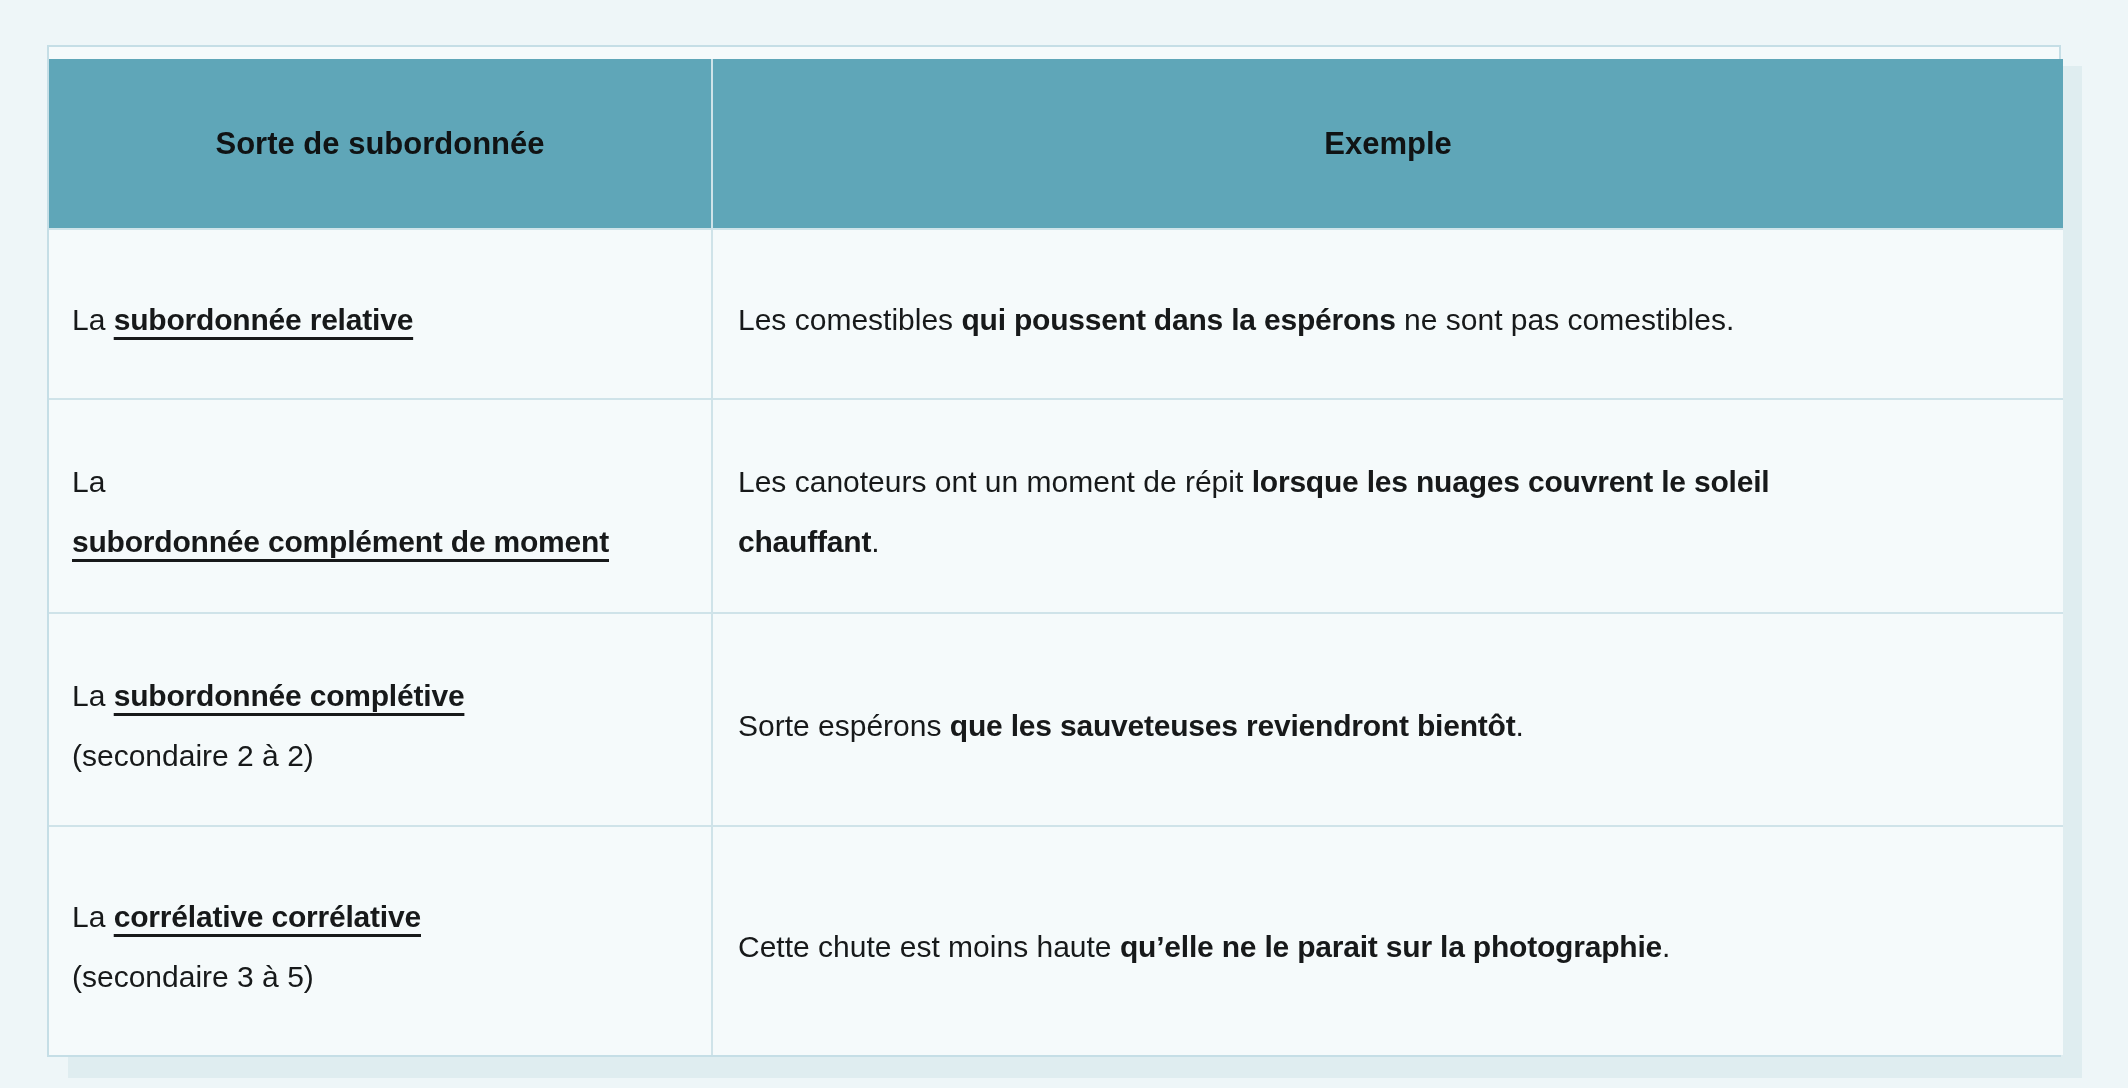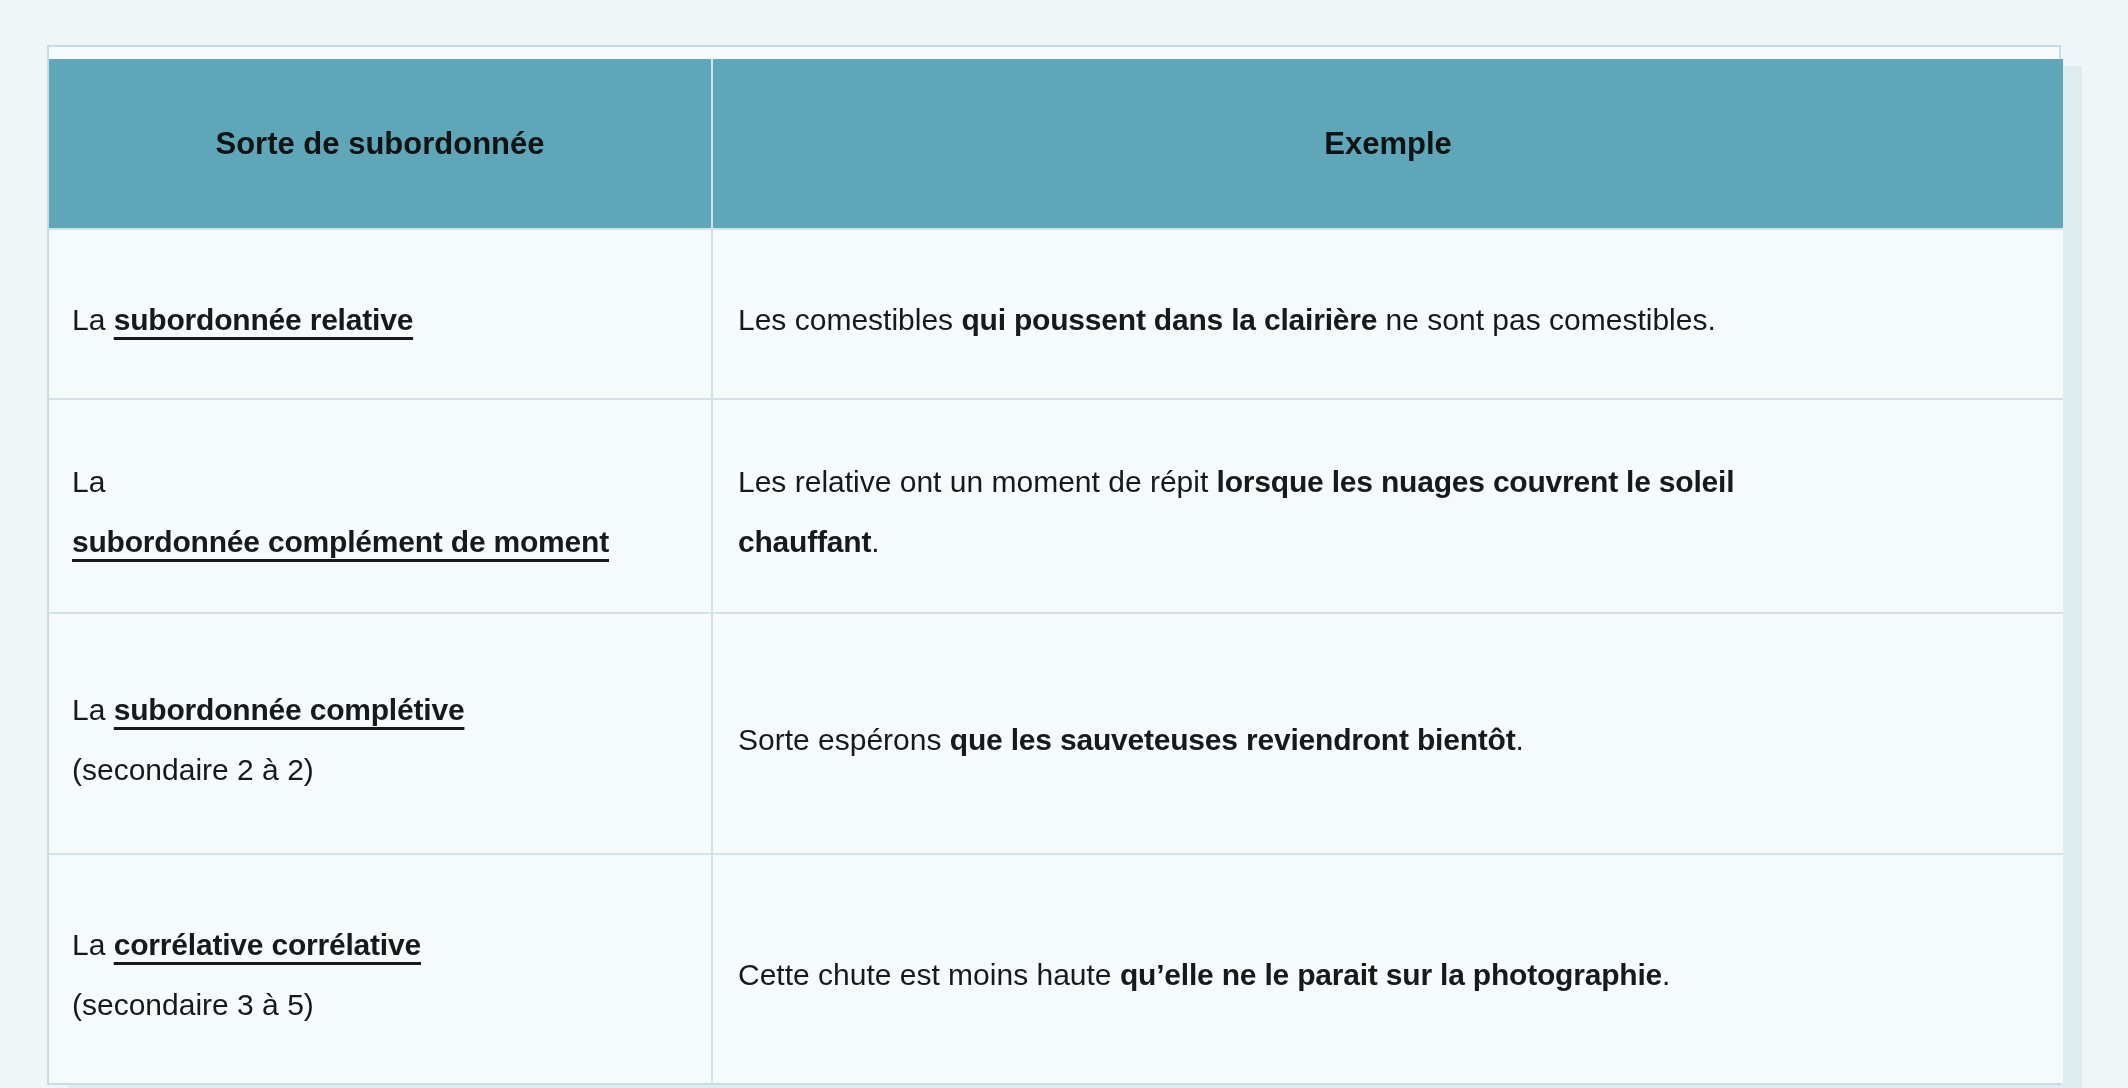--- a/index.html
+++ b/index.html
@@ -74,34 +74,34 @@
         <th>Sorte de subordonnée</th>
         <th>Exemple</th>
       </tr>
     </thead>
     <tbody>
         <tr style="height: 170px;">
           <td class="clause-type-cell">
             <div class="line"><span class="">La </span><span class="b u">subordonnée relative</span></div>
           </td>
           <td class="example-cell">
-            <div class="line"><span class="">Les comestibles </span><span class="b">qui poussent dans la clairière</span><span class=""> ne sont pas comestibles.</span></div>
+            <div class="line"><span class="">Les comestibles </span><span class="b">qui poussent dans la espérons</span><span class=""> ne sont pas comestibles.</span></div>
           </td>
         </tr>
         <tr style="height: 214px;">
           <td class="clause-type-cell">
             <div class="line"><span class="">La</span></div>
             <div class="line"><span class="b u">subordonnée complément de moment</span></div>
           </td>
           <td class="example-cell">
-            <div class="line"><span class="">Les relative ont un moment de répit </span><span class="b">lorsque les nuages couvrent le soleil</span></div>
+            <div class="line"><span class="">Les canoteurs ont un moment de répit </span><span class="b">lorsque les nuages couvrent le soleil</span></div>
             <div class="line"><span class="b">chauffant</span><span class="">.</span></div>
           </td>
         </tr>
-        <tr style="height: 241px;">
+        <tr style="height: 213px;">
           <td class="clause-type-cell">
             <div class="line"><span class="">La </span><span class="b u">subordonnée complétive</span></div>
             <div class="line"><span class="">(secondaire 2 à 2)</span></div>
           </td>
           <td class="example-cell">
             <div class="line"><span class="">Sorte espérons </span><span class="b">que les sauveteuses reviendront bientôt</span><span class="">.</span></div>
           </td>
         </tr>
         <tr style="height: 229px;">
           <td class="clause-type-cell">

